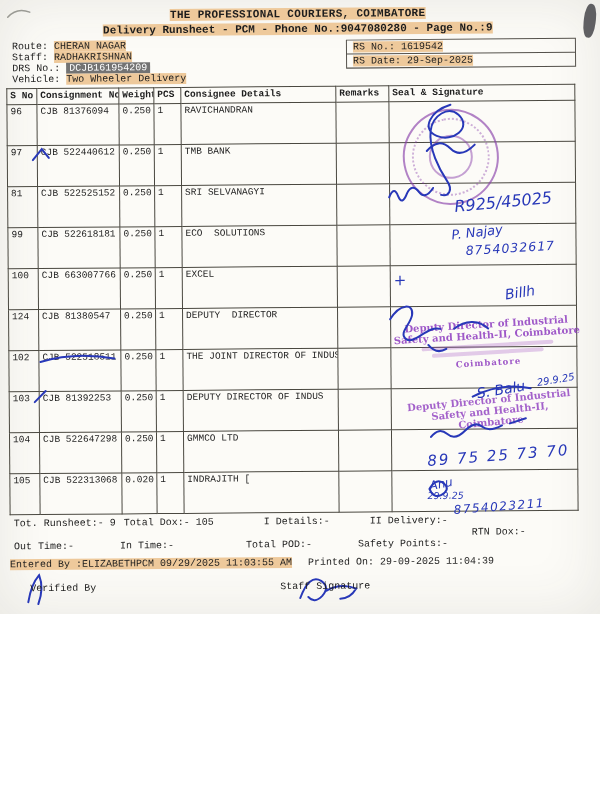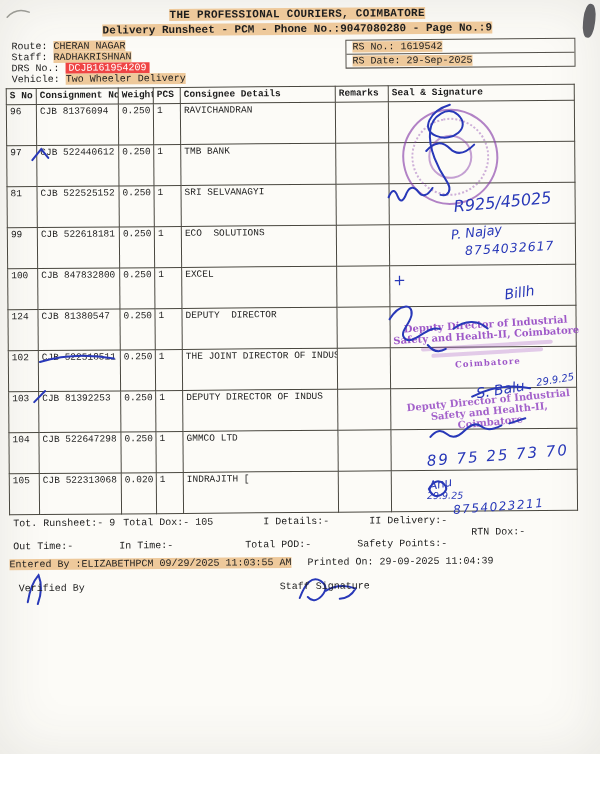--- a/index.html
+++ b/index.html
@@ -1,21 +1,21 @@
 <!DOCTYPE html>
 <html><head>
 <meta charset="utf-8">
 <style>
   html,body{margin:0;padding:0;background:#ffffff;}
-  .page{position:relative;width:600px;height:754px;background:#fcfbf7;overflow:hidden;
+  .page{position:relative;width:600px;height:614px;background:#fcfbf7;overflow:hidden;
         font-family:"Liberation Mono","DejaVu Sans Mono",monospace;color:#1d1d1d;
         box-shadow:inset 0 0 55px rgba(60,55,45,.10);}
   .scan{position:absolute;inset:0;transform:rotate(-0.45deg);transform-origin:50% 50%;}
   .hl{background:#eec99b;}
-  .inv{background:#ef4444;color:#ffffff;padding:0 3px;}
+  .inv{background:#737373;color:#ffffff;padding:0 3px;}
   .title{position:absolute;top:8px;left:0;width:100%;text-align:center;font-size:11px;font-weight:bold;letter-spacing:.3px;}
   .subtitle{position:absolute;top:23px;left:0;width:100%;text-align:center;font-size:11px;font-weight:bold;}
   .info{position:absolute;left:14px;font-size:10px;white-space:pre;}
   .i1{top:39px}.i2{top:50px}.i3{top:61px}.i4{top:72px}
   .rsbox{position:absolute;left:348px;top:40px;width:228px;border:1px solid #55524c;font-size:10px;}
   .rsbox .row{padding:1px 6px;}
   .rsbox .row:first-child{border-bottom:1px solid #55524c;}
   .twrap{position:absolute;left:8px;top:86px;}
   table.t{border-collapse:collapse;table-layout:fixed;width:568px;font-size:9.5px;}
   .t td{border:1px solid #4a4840;padding:1px 3px;vertical-align:top;white-space:pre;overflow:hidden;}
@@ -42,21 +42,21 @@
   .stampA{left:392px;top:320px;width:190px;font-size:10px;transform:rotate(-3deg);opacity:.85;}
   .stampB{left:396px;top:396px;width:186px;font-size:10px;transform:rotate(-5deg);opacity:.8;}
   .tbar{height:4px;background:rgba(150,60,190,.30);border-radius:2px;margin:3px auto;}
   .tb1{width:132px}.tb2{width:112px}
   .stamp .city{font-size:8.5px;letter-spacing:1px;}
   .ftxt{position:absolute;font-size:10px;white-space:pre;}
   .s-tot{left:12px;top:516px}.s-dox{left:122px;top:516px}.s-i{left:262px;top:516px}
   .s-ii{left:368px;top:516px}.s-rtn{left:470px;top:528px}
   .s-out{left:12px;top:539px}.s-in{left:118px;top:539px}.s-pod{left:244px;top:539px}.s-delvy{left:356px;top:539px}
   .s-entered{left:8px;top:557px}.s-printed{left:306px;top:557px}
-  .s-verified{left:17px;top:581px}.s-staffsig{left:278px;top:581px}
+  .s-verified{left:28px;top:581px}.s-staffsig{left:278px;top:581px}
   .smudge{position:absolute;left:586px;top:6px;width:12px;height:34px;background:#3b3b40;
           border-radius:45%;opacity:.8;transform:rotate(7deg);}
 </style>
 </head>
 <body>
 
 <div class="page">
  <div class="scan">
 
   <div class="title"><span class="hl">THE PROFESSIONAL COURIERS, COIMBATORE</span></div>
@@ -124,21 +124,21 @@
         <td>99</td>
         <td>CJB 522618181</td>
         <td>0.250</td>
         <td>1</td>
         <td>ECO  SOLUTIONS</td>
         <td></td>
         <td></td>
       </tr>
       <tr class="dr">
         <td>100</td>
-        <td>CJB 847832800</td>
+        <td>CJB 663007766</td>
         <td>0.250</td>
         <td>1</td>
         <td>EXCEL</td>
         <td></td>
         <td></td>
       </tr>
       <tr class="dr">
         <td>124</td>
         <td>CJB 81380547</td>
         <td>0.250</td>

